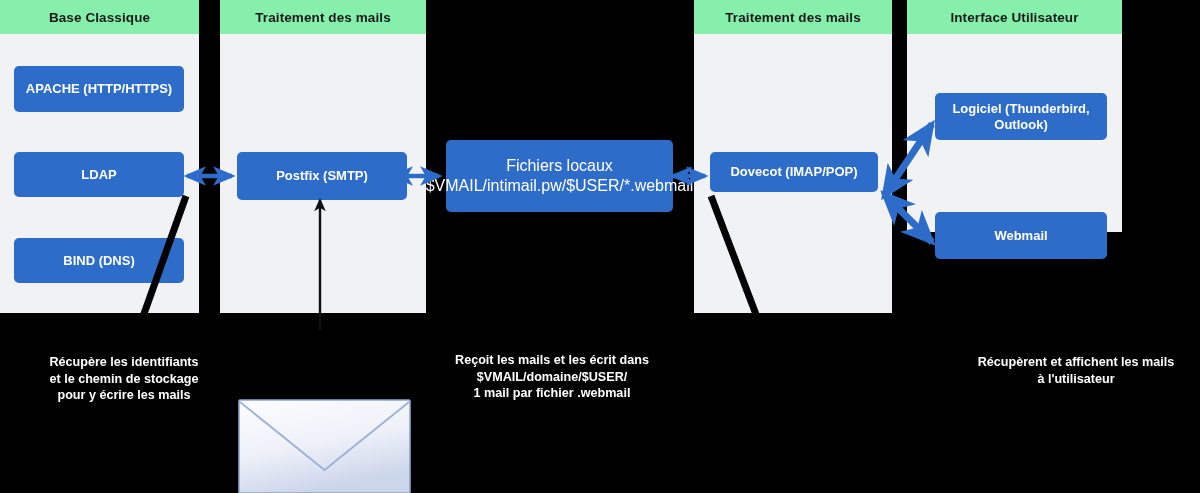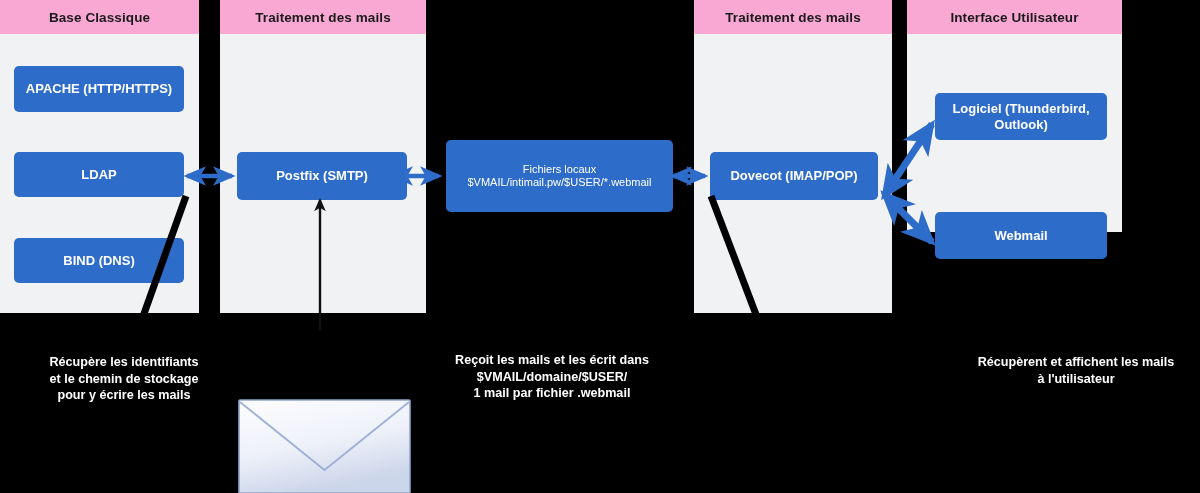--- a/index.html
+++ b/index.html
@@ -12,42 +12,42 @@
   #stage{position:absolute;inset:0;width:1200px;height:493px;}
 
   
   .panel{
     position:absolute;top:0;
     background:#F1F2F4;
     box-sizing:border-box;
   }
   .panel-header{
     position:absolute;top:0;left:0;right:0;height:34px;
-    background:#f9a8d4;
+    background:#86efac;
     display:flex;align-items:center;justify-content:center;
     color:#1a1a1a;font-size:13.5px;font-weight:bold;
     letter-spacing:.1px;
     box-sizing:border-box;
   }
   .panel-body{position:absolute;top:34px;left:0;right:0;bottom:0;}
 
   
   .node{
     position:absolute;
     background:#2E6CC9;
     border-radius:5px;
     color:#ffffff;
     display:flex;align-items:center;justify-content:center;
     text-align:center;
     box-sizing:border-box;
     line-height:1.22;
     padding:2px 0;
   }
   .node.bold{font-weight:bold;font-size:13px;}
-  .node.reg{font-weight:normal;font-size:11px;}
+  .node.reg{font-weight:normal;font-size:16px;}
 
   
   svg.overlay{position:absolute;left:0;top:0;width:1200px;height:493px;overflow:visible;pointer-events:none;}
 
   
   .caption{
     position:absolute;
     color:#ffffff;
     font-weight:bold;
     font-size:12.6px;
@@ -87,21 +87,21 @@
         <span>Postfix (SMTP)</span>
       </div>
     </div>
   </div>
 
   <div class="panel" style="left:694px;width:198px;height:313px;">
     <div class="panel-header">
       <span>Traitement des mails</span>
     </div>
     <div class="panel-body">
-      <div class="node bold" style="left:16px;top:118px;width:168px;height:48px;">
+      <div class="node bold" style="left:16px;top:118px;width:168px;height:40px;">
         <span>Dovecot (IMAP/POP)</span>
       </div>
     </div>
   </div>
 
   <div class="panel" style="left:907px;width:215px;height:232px;">
     <div class="panel-header">
       <span>Interface Utilisateur</span>
     </div>
     <div class="panel-body">

